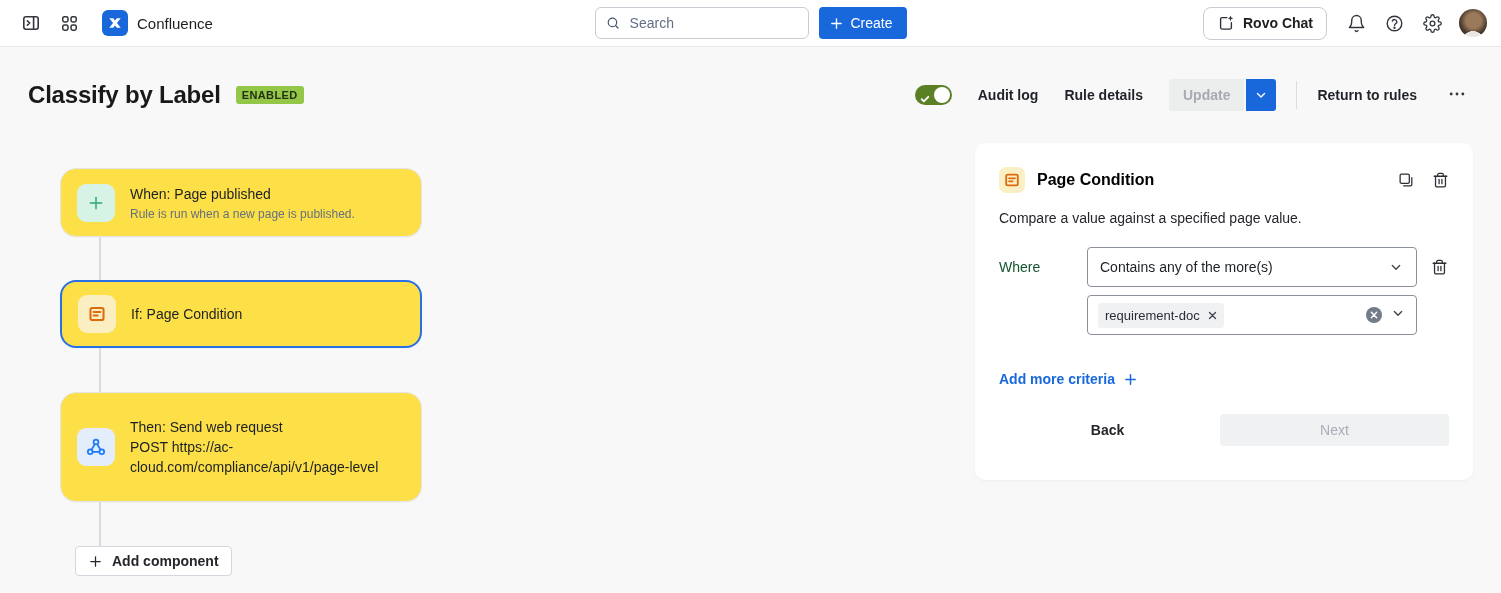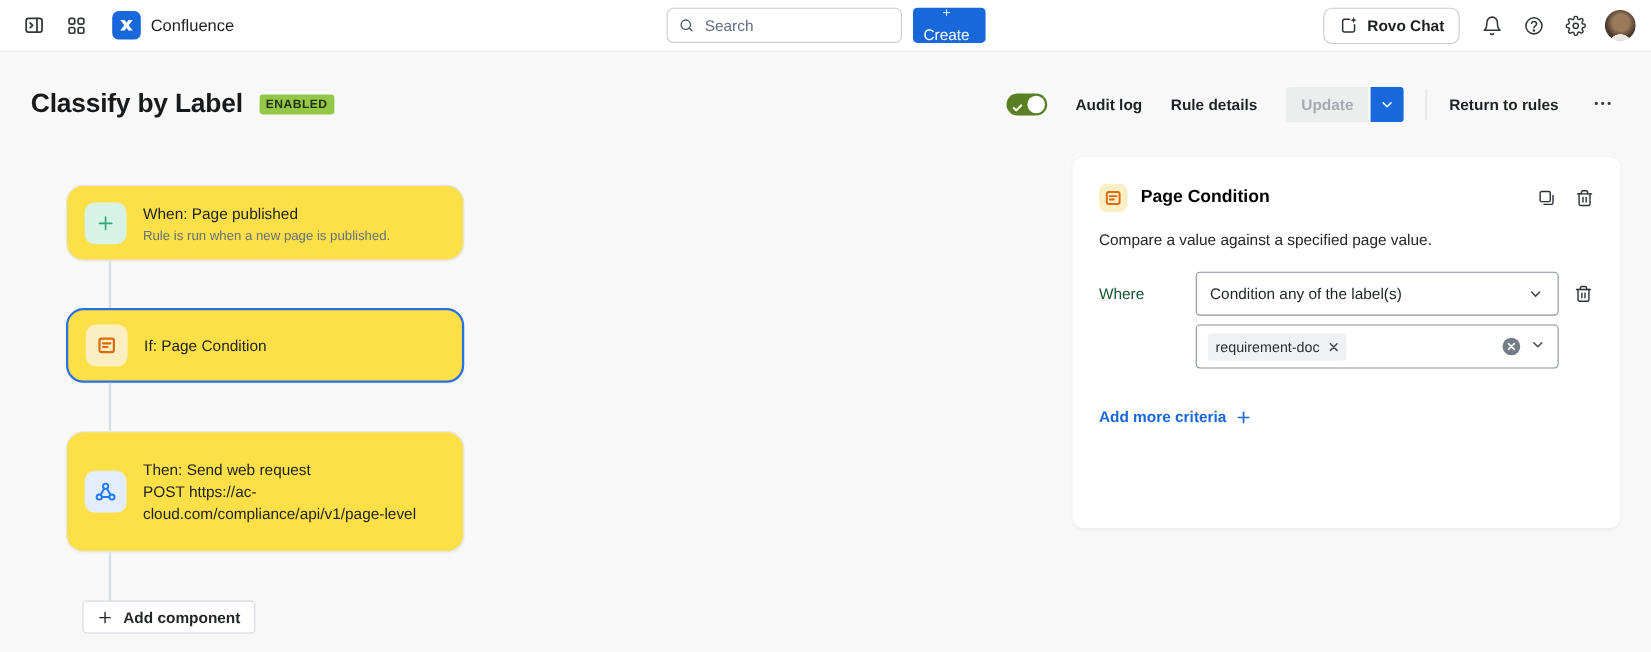--- a/index.html
+++ b/index.html
@@ -38,21 +38,21 @@
     display:flex; align-items:center; gap:8px; padding:0 10px;
   }
   .searchbox input {
     border:none; outline:none; width:100%; font-size:14px; color:#1d2125;
     font-family:"Liberation Sans", sans-serif; background:transparent;
   }
   .searchbox input::placeholder { color:#626f86; }
   .create-btn {
     height:32px; padding:0 14px 0 10px; background:#1868db; color:#fff; border:none;
     border-radius:4px; font-size:14px; font-weight:500; display:flex; align-items:center; gap:7px;
-    cursor:pointer; font-family:inherit;flex-direction:column;
+    cursor:pointer; font-family:inherit;
   }
 
   .topbar-right { margin-left:auto; display:flex; align-items:center; gap:4px; }
   .rovo-btn {
     height:33px; padding:0 13px; background:#fff; border:1px solid #c9ccd2; border-radius:8px;
     display:flex; align-items:center; gap:8px; font-size:14px; font-weight:600; color:#1c1e21;
     cursor:pointer; margin-right:8px; font-family:inherit;
   }
   .avatar {
     width:28px; height:28px; border-radius:50%; border:none; cursor:pointer; margin-left:6px;
@@ -377,21 +377,21 @@
         </button>
       </span>
     </div>
 
     <div class="panel-desc">Compare a value against a specified page value.</div>
 
     <div class="where-row">
       <div class="where-label">Where</div>
       <div class="fields">
         <div class="select-field">
-          <span>Condition any of the label(s)</span>
+          <span>Contains any of the more(s)</span>
           <span class="chev">
             <svg width="16" height="16" viewBox="0 0 24 24" fill="none" stroke="#40454d" stroke-width="2" stroke-linecap="round" stroke-linejoin="round">
                 <polyline points="6.5 9.8 12 15.3 17.5 9.8"></polyline>
               </svg>
           </span>
         </div>
         <div class="tag-field">
           <span class="chip">
             <span>requirement-doc</span>
             <span class="chip-x">
@@ -424,15 +424,21 @@
     </div>
 
     <button class="add-more">
       <span>Add more criteria</span>
       <svg width="15" height="15" viewBox="0 0 24 24" fill="none" stroke="#1868db" stroke-width="2.4" stroke-linecap="round">
         <line x1="12" y1="4.5" x2="12" y2="19.5"></line>
           <line x1="4.5" y1="12" x2="19.5" y2="12"></line>
       </svg>
     </button>
 
+    <div class="panel-footer">
+      <span class="footer-left">
+        <button class="back-btn">Back</button>
+      </span>
+      <button class="next-btn">Next</button>
+    </div>
   </aside>
 
 </div>
 
 </body></html>

